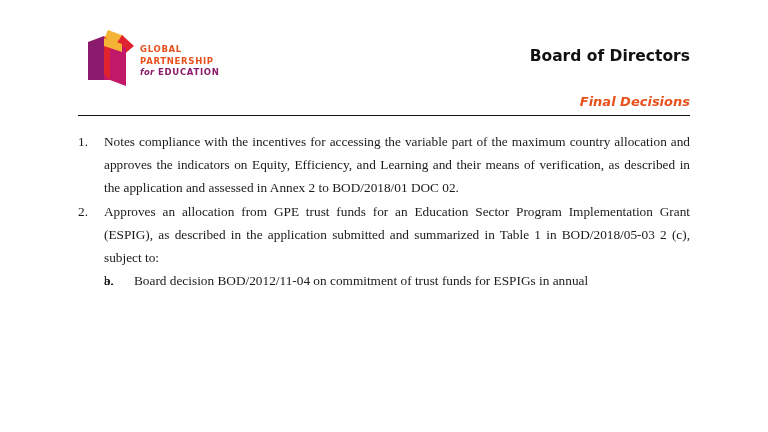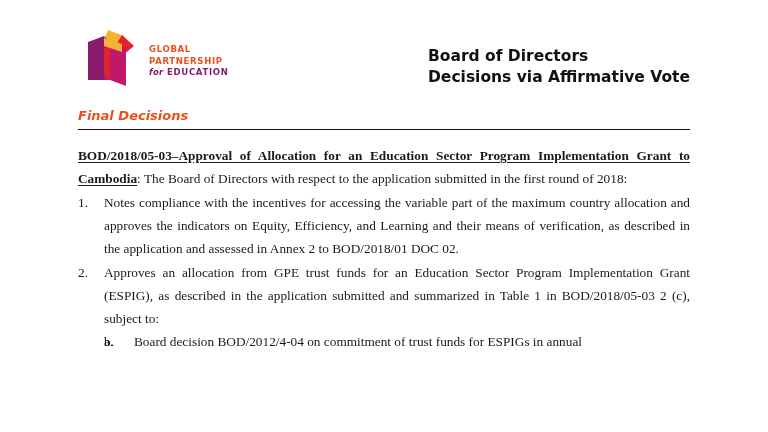--- a/index.html
+++ b/index.html
@@ -24,21 +24,20 @@
   
   .header {
     display: flex;
     align-items: flex-start;
     justify-content: space-between;
     padding-top: 28px;
   }
   .logo-block {
     display: flex;
     align-items: flex-start;
-    gap: 9px;
   }
   .logo-mark {
     position: relative;
     width: 62px;
     height: 62px;
     flex: none;
   }
   .logo-mark svg { display: block; }
   .logo-text {
     padding-top: 16px;
@@ -50,36 +49,37 @@
     font-weight: 700;
   }
   .logo-text .lt2 { color: #e8511d; }
   .logo-text .lt3 { color: #8a1a6b; }
   .logo-text .lt3 em {
     font-style: italic;
     font-weight: 700;
     letter-spacing: 0.2px;
   }
   .title-block {
-    text-align: left;
+    text-align: center;
     font-family: "DejaVu Sans", sans-serif;
     font-weight: 700;
     font-size: 15.5px;
     line-height: 21px;
     color: #111111;
     padding-top: 18px;
   }
   
   .final-decisions {
-    margin-top: 18px;
+    margin-top: 4px;
     font-family: "DejaVu Sans", sans-serif;
     font-weight: 700;
     font-size: 13px;
     font-style: italic;
     color: #e8511d;
+    text-align: right;
   }
   .rule {
     margin-top: 6px;
     border-top: 1.6px solid #111111;
     width: 100%;
   }
   
   .body-text {
     margin-top: 14px;
     font-size: 13.3px;
@@ -156,46 +156,44 @@
       </div>
       <div class="logo-text">
         <div class="lt1">GLOBAL</div>
         <div class="lt2">PARTNERSHIP</div>
         <div class="lt3"><em>for</em> <span>EDUCATION</span></div>
       </div>
     </div>
 
     <div class="title-block">
       <div>Board of Directors</div>
-      <div>Decisions via Affirmative Vote</div>
     </div>
 
   </div>
 
   <div class="final-decisions">Final Decisions</div>
   <div class="rule"></div>
 
   <div class="body-text">
 
-    <p class="para"><span class="decision-heading">BOD/2018/05-03–Approval of Allocation for an Education Sector Program Implementation Grant to Cambodia</span><span>: The Board of Directors with respect to the application submitted in the first round of 2018:</span></p>
 
     <ol class="numbered">
       <li>
         <span class="marker">1.</span>
         <span>Notes compliance with the incentives for accessing the variable part of the maximum country allocation and approves the indicators on Equity, Efficiency, and Learning and their means of verification, as described in the application and assessed in Annex 2 to BOD/2018/01 DOC 02.</span>
       </li>
       <li>
         <span class="marker">2.</span>
         <span>Approves an allocation from GPE trust funds for an Education Sector Program Implementation Grant (ESPIG), as described in the application submitted and summarized in Table 1 in BOD/2018/05-03 2 (c), subject to:</span>
         <ol class="lettered sub-wrap">
           <li>
             <span class="marker">a.</span>
           </li>
           <li>
             <span class="marker">b.</span>
-            <span>Board decision BOD/2012/4-04 on commitment of trust funds for ESPIGs in annual</span>
+            <span>Board decision BOD/2012/11-04 on commitment of trust funds for ESPIGs in annual</span>
           </li>
         </ol>
       </li>
     </ol>
 
   </div>
 </div>
 
 </body></html>

